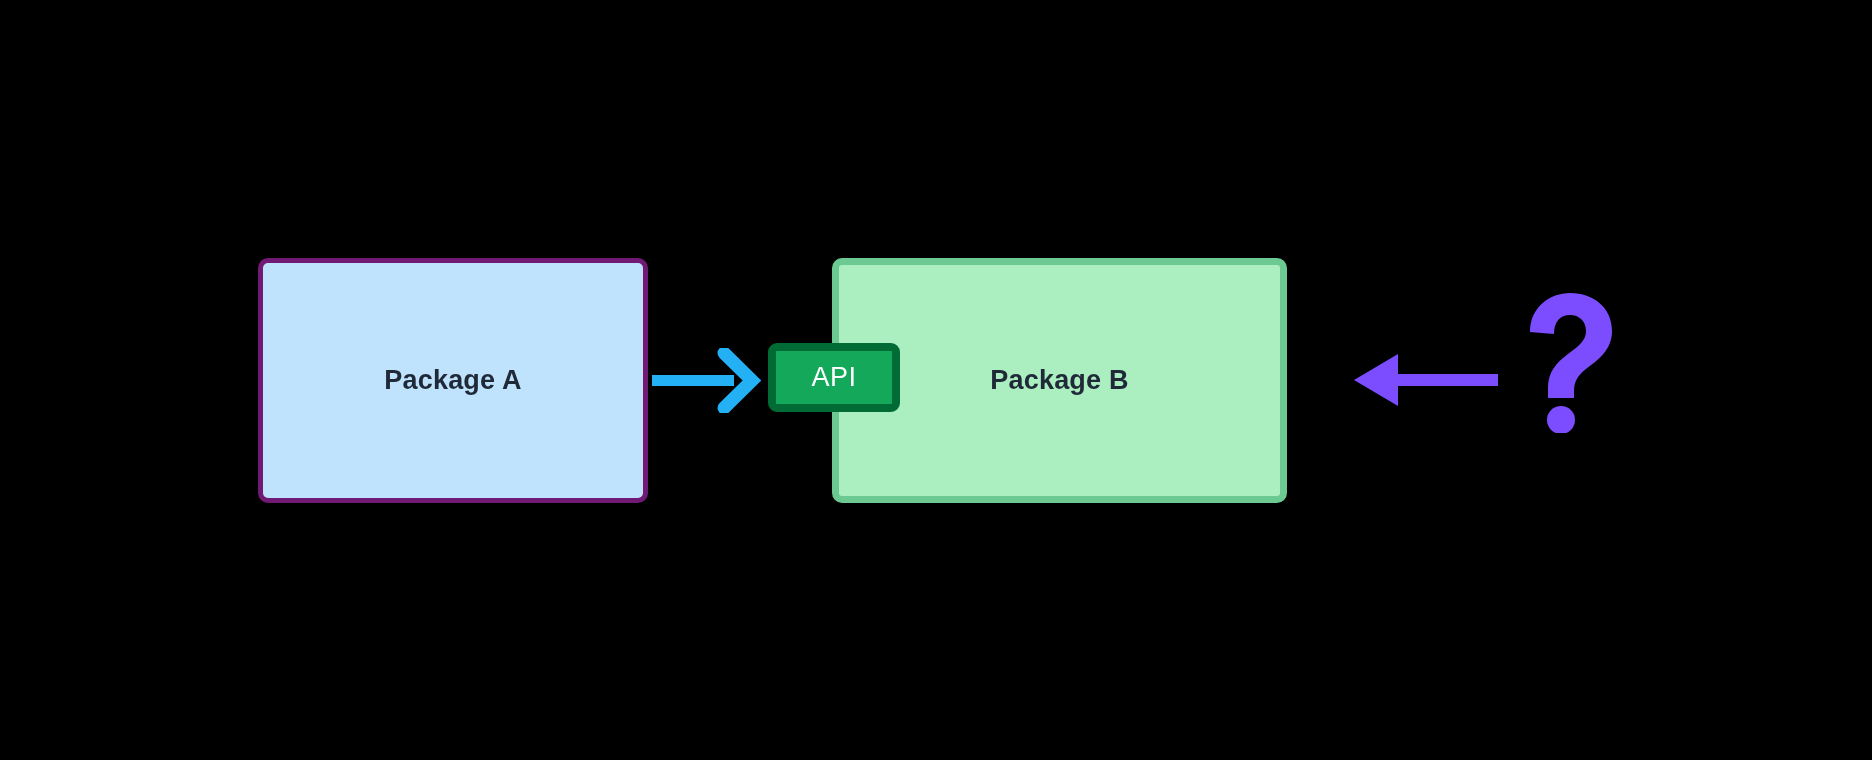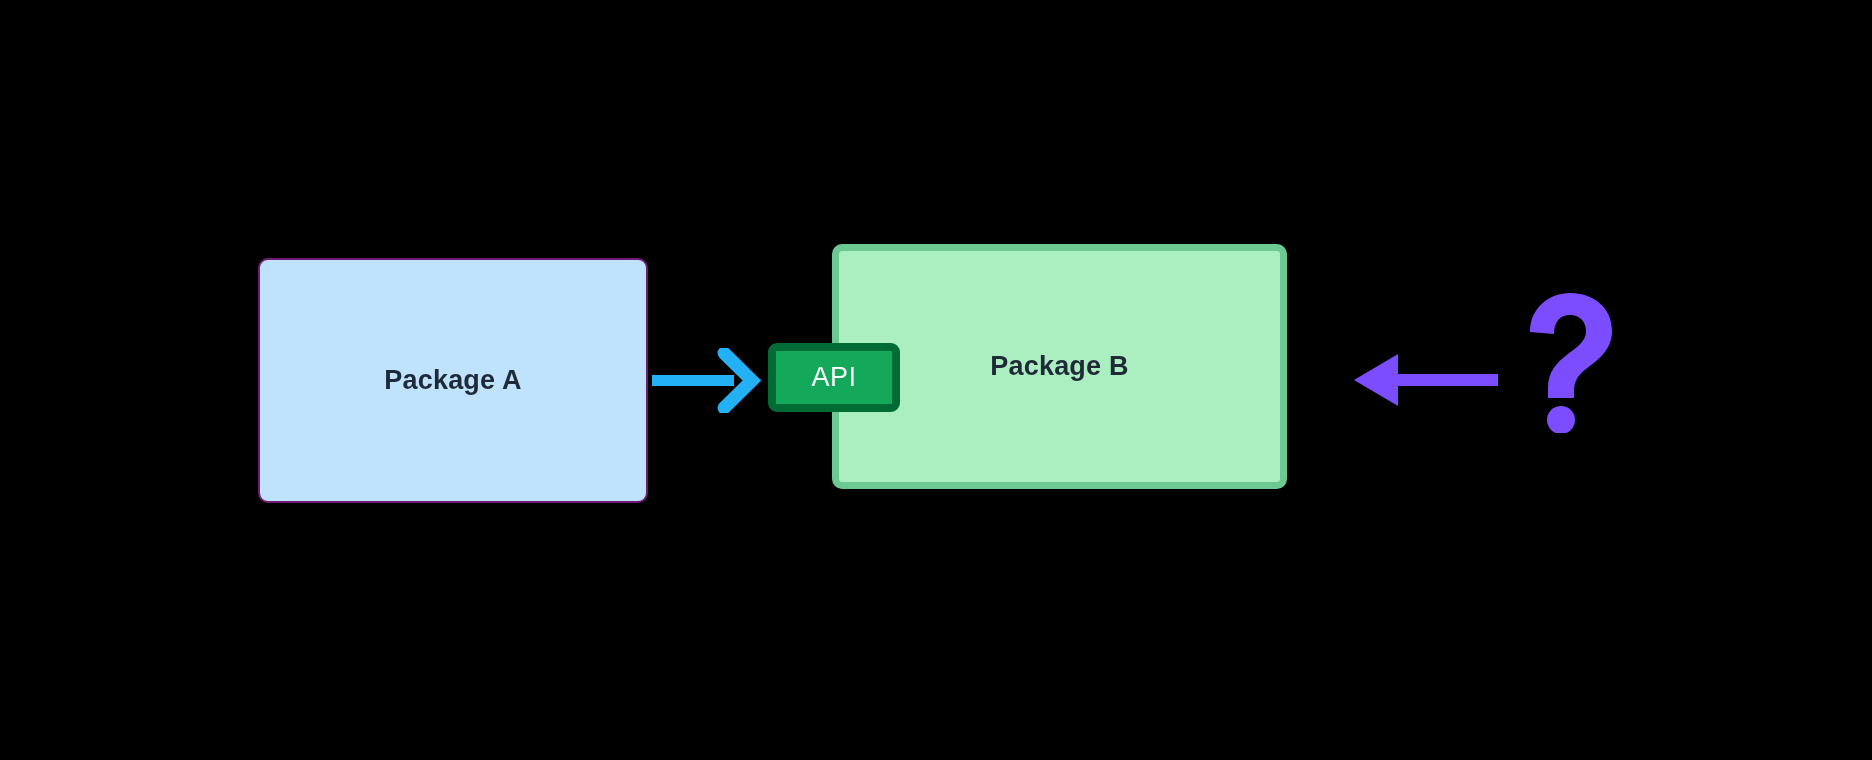--- a/index.html
+++ b/index.html
@@ -36,27 +36,27 @@
     letter-spacing: 0.2px;
     white-space: nowrap;
   }
 
   #package-a-box {
     left: 258px;
     top: 258px;
     width: 390px;
     height: 245px;
     background: #bfe3fd;
-    border: 2px solid #701a75;
+    border: 5px solid #701a75;
   }
   #package-a-box .pkg-label { color: #1f2937; }
 
   #package-b-box {
     left: 832px;
-    top: 244px;
+    top: 258px;
     width: 455px;
     height: 245px;
     background: #abefc0;
     border: 7px solid #6bc991;
   }
   #package-b-box .pkg-label { color: #1f2937; }
 
   
   .iface-badge {
     position: absolute;

